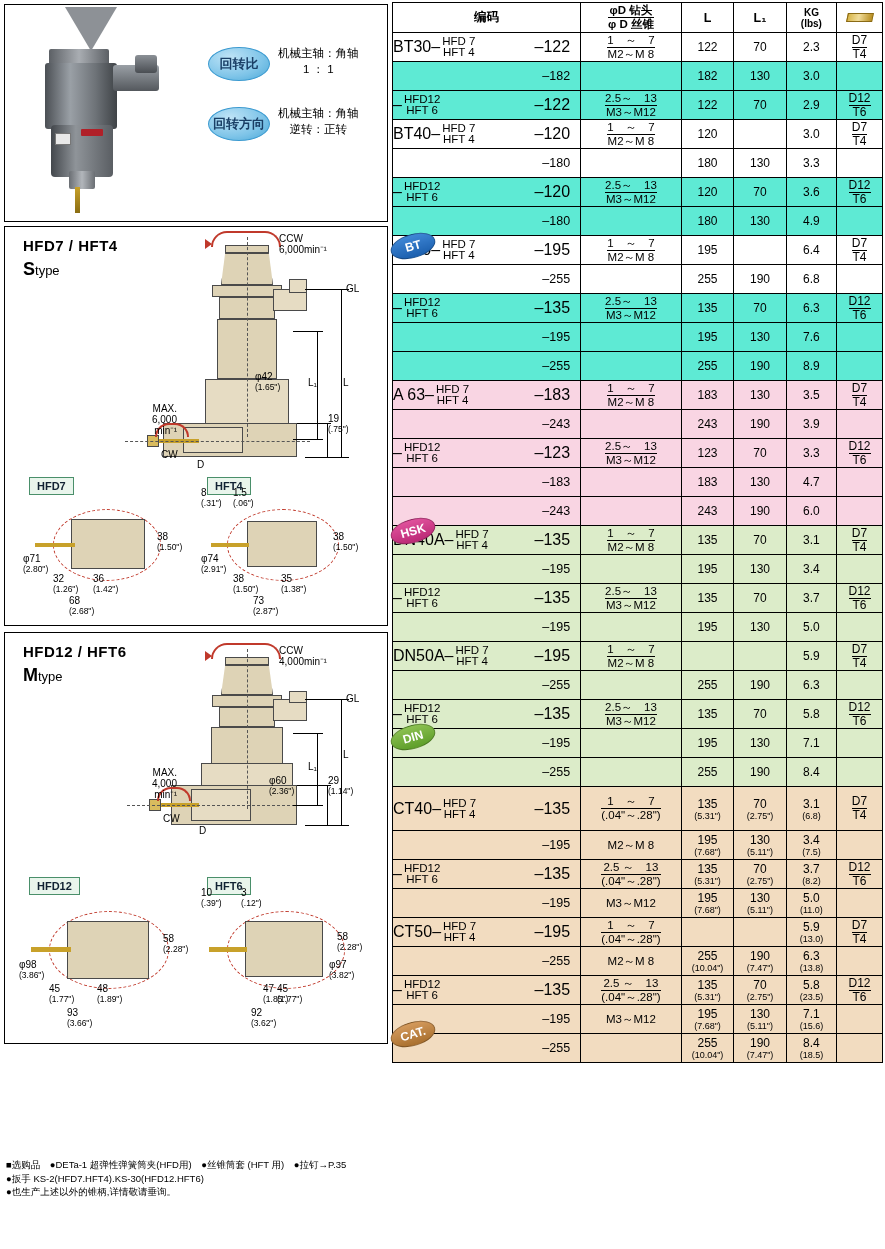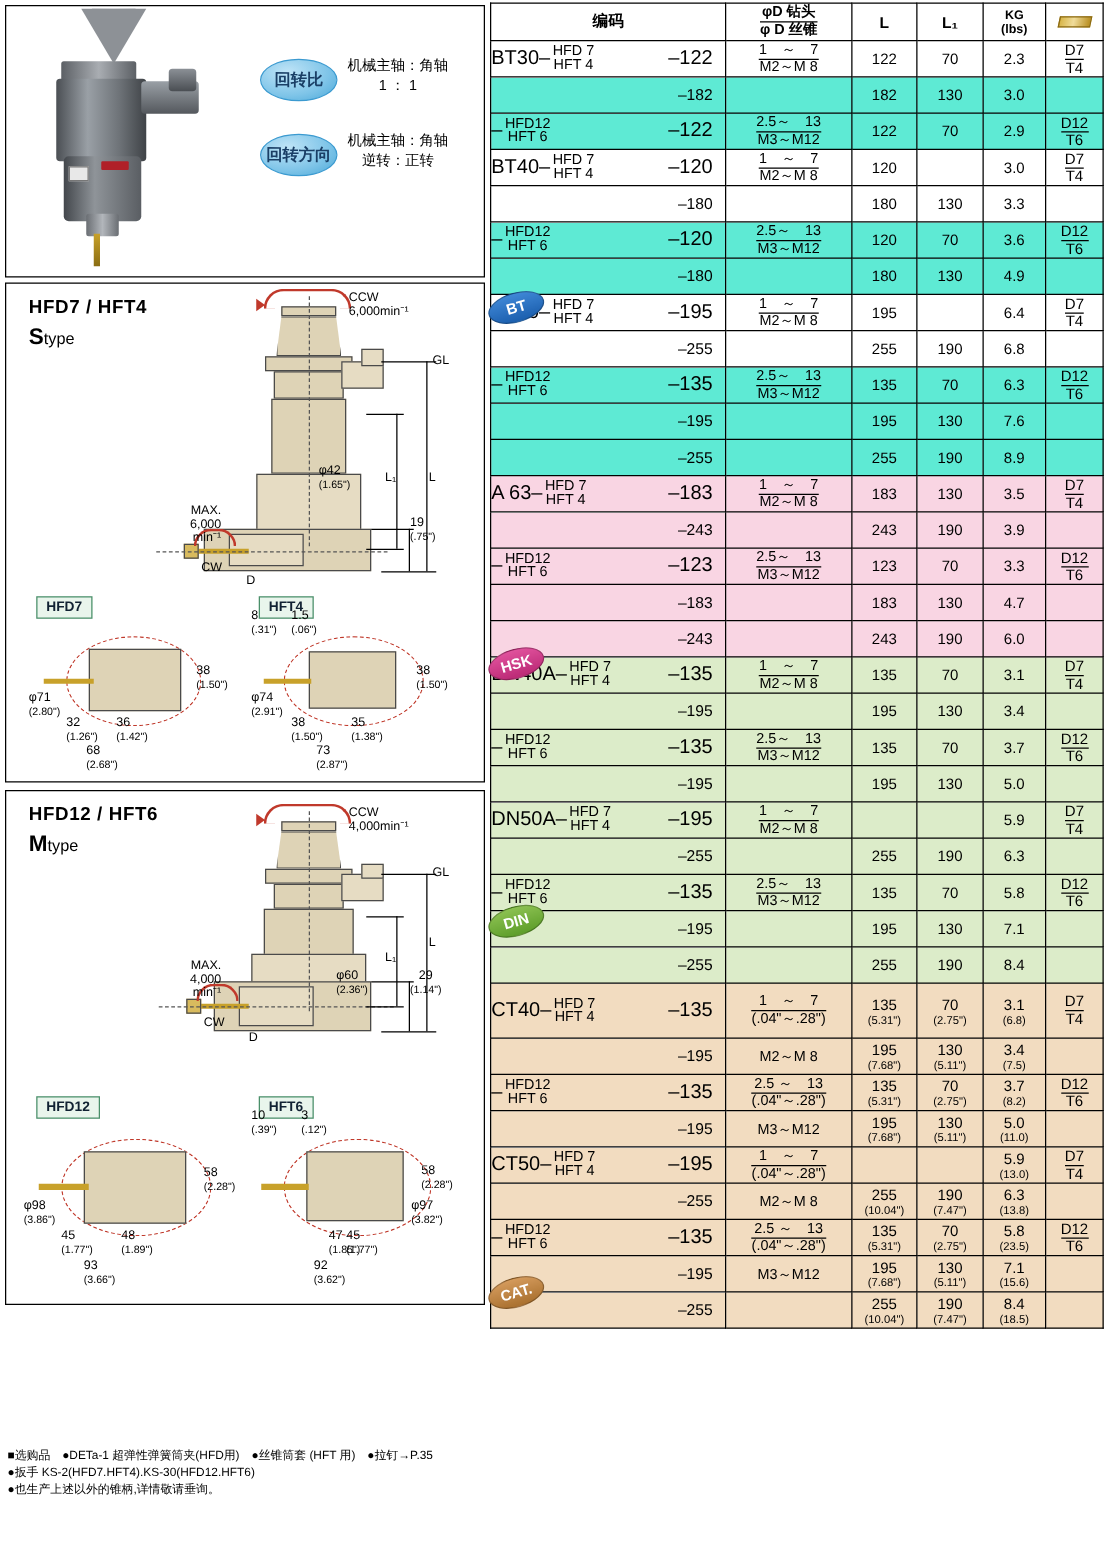--- a/index.html
+++ b/index.html
@@ -408,21 +408,21 @@
         <div>φ60</div>
         <div class="sm">(2.36")</div>
       </div>
       <div class="lbl" style="left:124px; top:134px; text-align:right; width:48px;">
         <div>MAX.</div>
         <div>4,000</div>
         <div>min⁻¹</div>
       </div>
       <div class="lbl" style="left:158px; top:180px;">CW</div>
       <div class="lbl" style="left:194px; top:192px;">D</div>
-      <div class="lbl" style="left:323px; top:142px;text-align:center;">
+      <div class="lbl" style="left:323px; top:142px;">
         <div>29</div>
         <div class="sm">(1.14")</div>
       </div>
 
       <div class="tagbox" style="left:24px; top:244px;">HFD12</div>
       <div class="tagbox" style="left:202px; top:244px;">HFT6</div>
 
       <div class="circ-dash" style="left:44px; top:278px; width:120px; height:78px;"></div>
       <div class="hb" style="left:62px; top:288px; width:82px; height:58px;"></div>
       <div class="dl h" style="left:26px; top:314px; width:40px; background:#c8a12a; height:5px;"></div>

